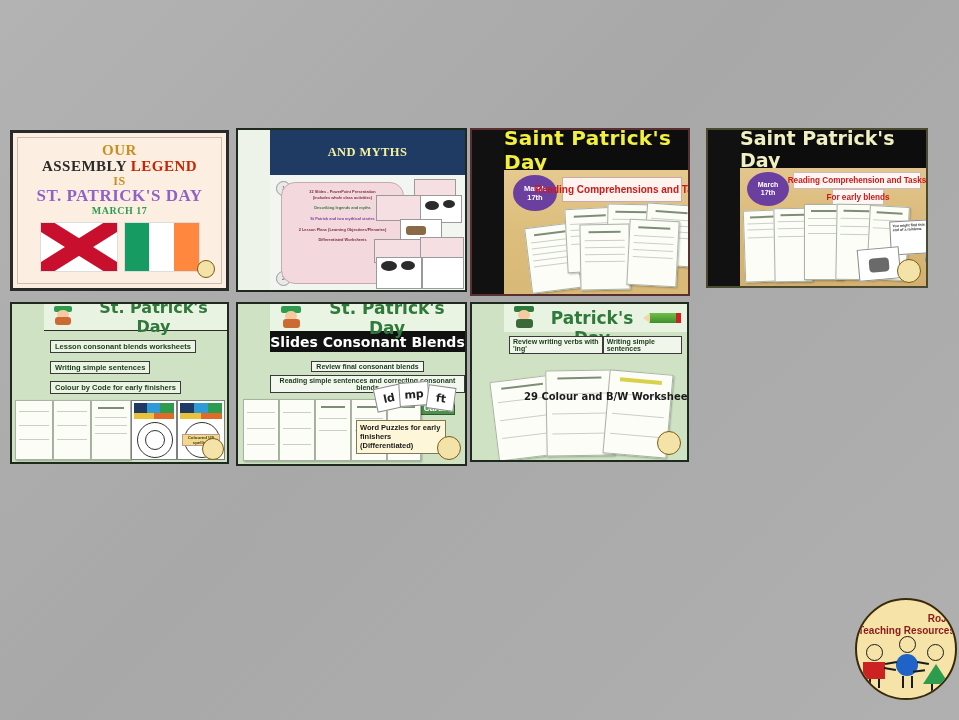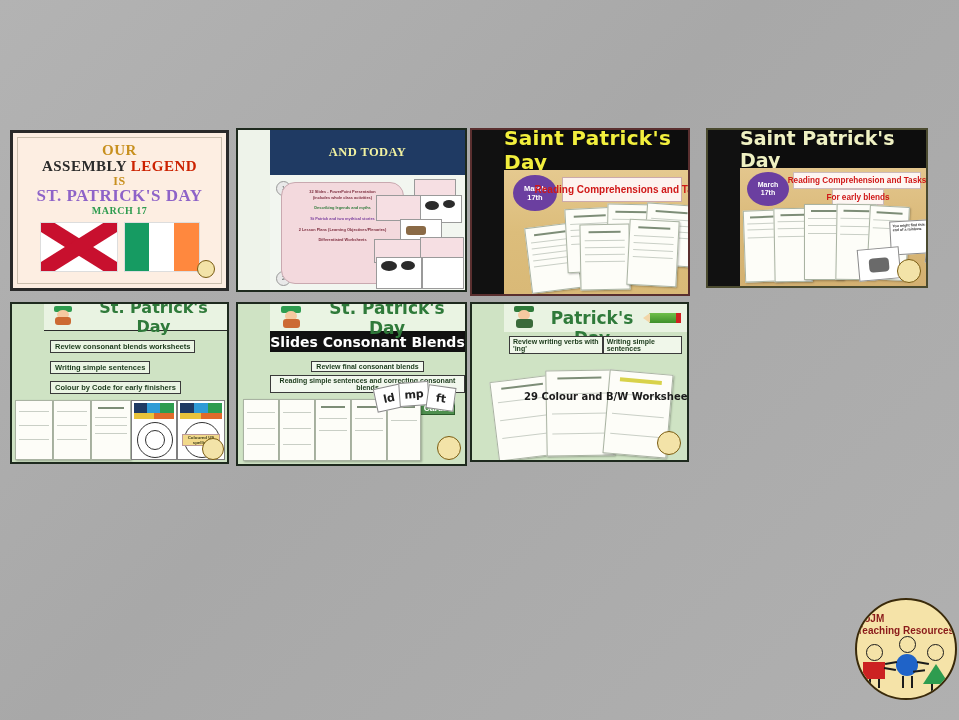--- a/index.html
+++ b/index.html
@@ -135,21 +135,21 @@
   .c7 .band{height:19px;background:#111;display:flex;align-items:center;justify-content:center;}
   .c7 .band span{font-size:10.5px;font-weight:bold;color:#fff;}
   .c7 .tags{display:flex;justify-content:space-between;padding:4px 5px 0 5px;}
   .c7 .tag{background:#f0f7ea;border:1px solid #3a3a3a;font-size:7px;font-weight:bold;color:#1b3a1b;padding:1px 3px;}
   .c7 .cw{position:absolute;left:52px;top:86px;width:130px;height:12px;display:flex;align-items:center;}
   .c7 .cw span{font-family:"DejaVu Sans",sans-serif;font-size:10px;font-weight:bold;color:#1b1b1b;white-space:nowrap;}
 
   
   .logo{position:absolute;left:855px;top:598px;width:98px;height:98px;border-radius:50%;
     background:#f5e3a8;border:2px solid #3a2a0a;overflow:hidden;}
-  .logo .t1,.logo .t2{position:absolute;width:100%;text-align:left;font-weight:bold;color:#8a1a1a;}
+  .logo .t1,.logo .t2{position:absolute;width:100%;text-align:right;font-weight:bold;color:#8a1a1a;}
   .logo .t1{top:13px;font-size:10px;}
   .logo .t2{top:25px;font-size:10px;}
   .fig{position:absolute;}
   .fig .head{position:absolute;width:15px;height:15px;border:1.6px solid #1b1b1b;border-radius:50%;background:transparent;}
   .fig .body{position:absolute;}
   .fig .limb{position:absolute;background:#1b1b1b;height:1.6px;}
   .fig .leg{position:absolute;background:#1b1b1b;width:1.6px;}
 </style>
 </head>
 <body>
@@ -173,21 +173,21 @@
             <i class="w"></i>
             <i class="o"></i>
         </div>
       </div>
       <div class="mini-logo"></div>
     </div>
   </div>
 
   <div class="card c2">
     <div class="hdr">
-      <span>AND TODAY</span>
+      <span>AND MYTHS</span>
     </div>
     <div class="body">
       <div class="num" style="top:6px;">1</div>
       <div class="num" style="top:96px;">2</div>
       <div class="pinkbox">
         <ul style="margin:0;padding:0;">
           <li>32 Slides - PowerPoint Presentation</li>
           <li>(includes whole class activities)</li>
           <li class="g" style="margin-top:5px;">Describing legends and myths</li>
           <li class="p" style="margin-top:5px;">St Patrick and two mythical stories</li>
@@ -333,21 +333,21 @@
   <div class="card c5">
     <div class="top">
       <div class="lep">
         <div style="position:absolute;left:8px;top:1px;width:18px;height:6px;background:#2e9c4f;border-radius:2px;"></div>
         <div style="position:absolute;left:11px;top:5px;width:12px;height:9px;background:#f6c9a0;border-radius:50%;"></div>
         <div style="position:absolute;left:9px;top:12px;width:16px;height:8px;background:#cc6a33;border-radius:3px;"></div>
       </div>
       <span>St. Patrick's Day</span>
     </div>
     <div class="tags">
-      <div><span class="tag">Review consonant blends worksheets</span></div>
+      <div><span class="tag">Lesson consonant blends worksheets</span></div>
       <div><span class="tag">Writing simple sentences</span></div>
       <div><span class="tag">Colour by Code for early finishers</span></div>
     </div>
     <div class="ws">
       <div class="sheet" style="left:0;top:0;width:36px;height:58px;">
         <div class="ln" style="top:10px;"></div>
           <div class="ln" style="top:24px;"></div>
           <div class="ln" style="top:38px;"></div>
       </div>
       <div class="sheet" style="left:38px;top:0;width:36px;height:58px;">
@@ -424,20 +424,21 @@
       <div class="sheet" style="left:144px;top:0;width:32px;height:60px;">
         <div class="tt" style="top:6px;"></div>
           <div class="ln" style="top:20px;"></div>
       </div>
     </div>
     <div class="cards">
       <div class="bcard" style="left:0;top:6px;width:26px;height:22px;transform:rotate(-12deg);">ld</div>
       <div class="bcard" style="left:24px;top:2px;width:28px;height:22px;transform:rotate(-4deg);">mp</div>
       <div class="bcard" style="left:52px;top:6px;width:26px;height:22px;transform:rotate(8deg);">ft</div>
     </div>
+    <div class="wp">Word Puzzles for early finishers (Differentiated)</div>
     <div style="position:absolute;right:4px;bottom:4px;width:22px;height:22px;border-radius:50%;background:#f3e3a8;border:1px solid #7a5c12;"></div>
   </div>
 
   <div class="card c7">
     <div class="top">
       <div class="lep">
         <div style="position:absolute;left:7px;top:1px;width:20px;height:6px;background:#2e7a3a;border-radius:2px;"></div>
         <div style="position:absolute;left:11px;top:5px;width:12px;height:10px;background:#f6c9a0;border-radius:50%;"></div>
         <div style="position:absolute;left:9px;top:14px;width:17px;height:9px;background:#3a6a3a;border-radius:3px;"></div>
       </div>

